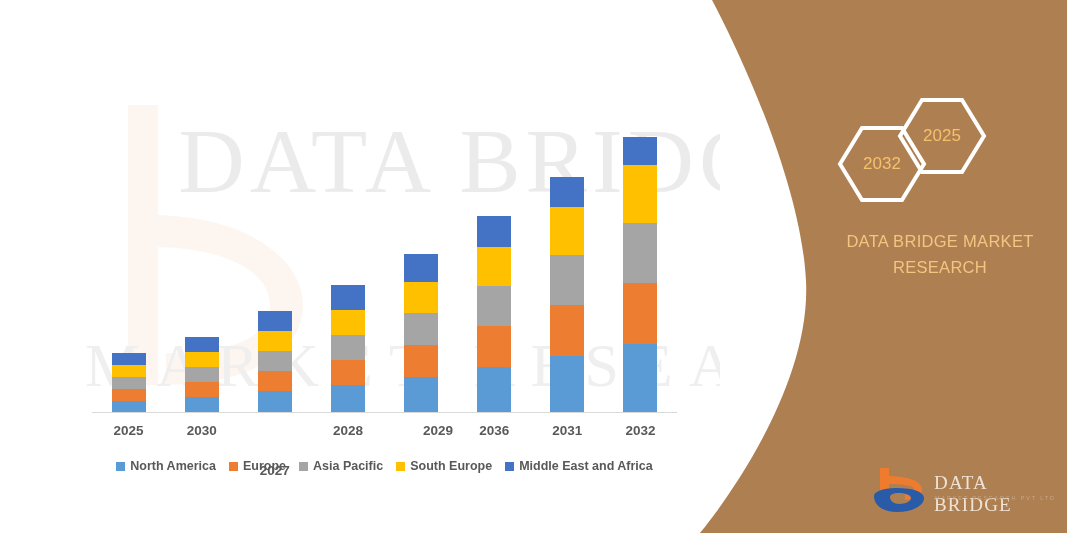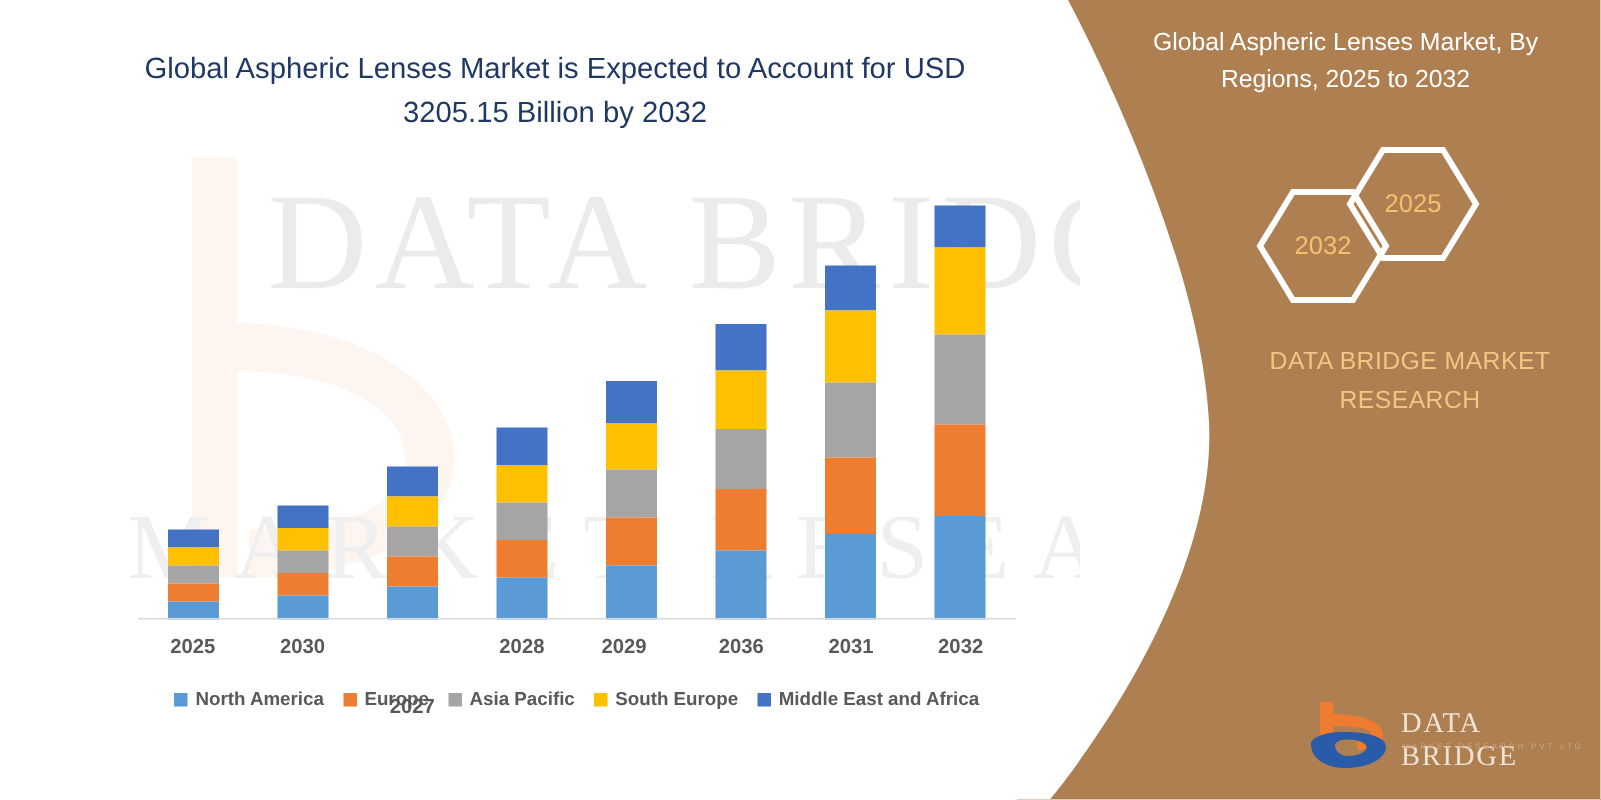--- a/index.html
+++ b/index.html
@@ -134,21 +134,20 @@
     <svg id="wm-logo" viewBox="0 0 230 300">
       <path d="M40 10 L40 290 L70 290 L70 10 Z" fill="#fbeadf"></path>
       <path d="M62 120 C 160 120, 215 165, 215 210 C 215 258, 160 290, 78 290 L78 258 C 150 258, 182 240, 182 210 C 182 178, 140 152, 62 152 Z" fill="#fbeadf"></path>
     </svg>
     <div id="wm-text">DATA BRIDGE</div>
     <div id="wm-text2">MARKET RESEARCH</div>
   </div>
 
   <div id="brown-panel"></div>
 
-  <div id="chart-title">Global Aspheric Lenses Market is Expected to Account for USD 3205.15 Billion by 2032</div>
 
   <div id="plot">
       <div class="bar" style="left: 19.5625px;">
         <div class="seg" style="height: 12px; background: rgb(91, 155, 213);"></div>
         <div class="seg" style="height: 12px; background: rgb(237, 125, 49);"></div>
         <div class="seg" style="height: 12px; background: rgb(165, 165, 165);"></div>
         <div class="seg" style="height: 12px; background: rgb(255, 192, 0);"></div>
         <div class="seg" style="height: 12px; background: rgb(68, 114, 196);"></div>
       </div>
       <div class="bar" style="left: 92.6875px;">
@@ -201,21 +200,21 @@
         <div class="seg" style="height: 28px; background: rgb(68, 114, 196);"></div>
       </div>
     </div>
   <div id="axis-line"></div>
 
   <div id="xaxis">
       <div class="xlab" style="left: 1.5625px;">2025</div>
       <div class="xlab" style="left: 74.6875px;">2030</div>
       <div class="xlab" style="left: 147.812px; margin-top: 40px;">2027</div>
       <div class="xlab" style="left: 220.938px;">2028</div>
-      <div class="xlab" style="left: 289px;">2029</div>
+      <div class="xlab" style="left: 311px;">2029</div>
       <div class="xlab" style="left: 367.188px;">2036</div>
       <div class="xlab" style="left: 440.312px;">2031</div>
       <div class="xlab" style="left: 513.438px;">2032</div>
     </div>
 
   <div id="legend">
       <div class="leg-item">
         <span class="leg-swatch" style="background: rgb(91, 155, 213);"></span>
         <span class="leg-label">North America</span>
       </div>
@@ -231,21 +230,20 @@
         <span class="leg-swatch" style="background: rgb(255, 192, 0);"></span>
         <span class="leg-label">South Europe</span>
       </div>
       <div class="leg-item">
         <span class="leg-swatch" style="background: rgb(68, 114, 196);"></span>
         <span class="leg-label">Middle East and Africa</span>
       </div>
     </div>
 
 
-  <div id="panel-title">Global Aspheric Lenses Market, By Regions, 2025 to 2032</div>
 
   <div id="hex-wrap">
     <div class="hex" style="left:18px;top:28px;width:92px;height:80px;">
       <svg width="92" height="80" viewBox="0 0 92 80">
         <polygon points="26,4 66,4 88,40 66,76 26,76 4,40" fill="none" stroke="#ffffff" stroke-width="4"></polygon>
       </svg>
       <div class="hex-label">2032</div>
     </div>
     <div class="hex" style="left:78px;top:0px;width:92px;height:80px;">
       <svg width="92" height="80" viewBox="0 0 92 80">

